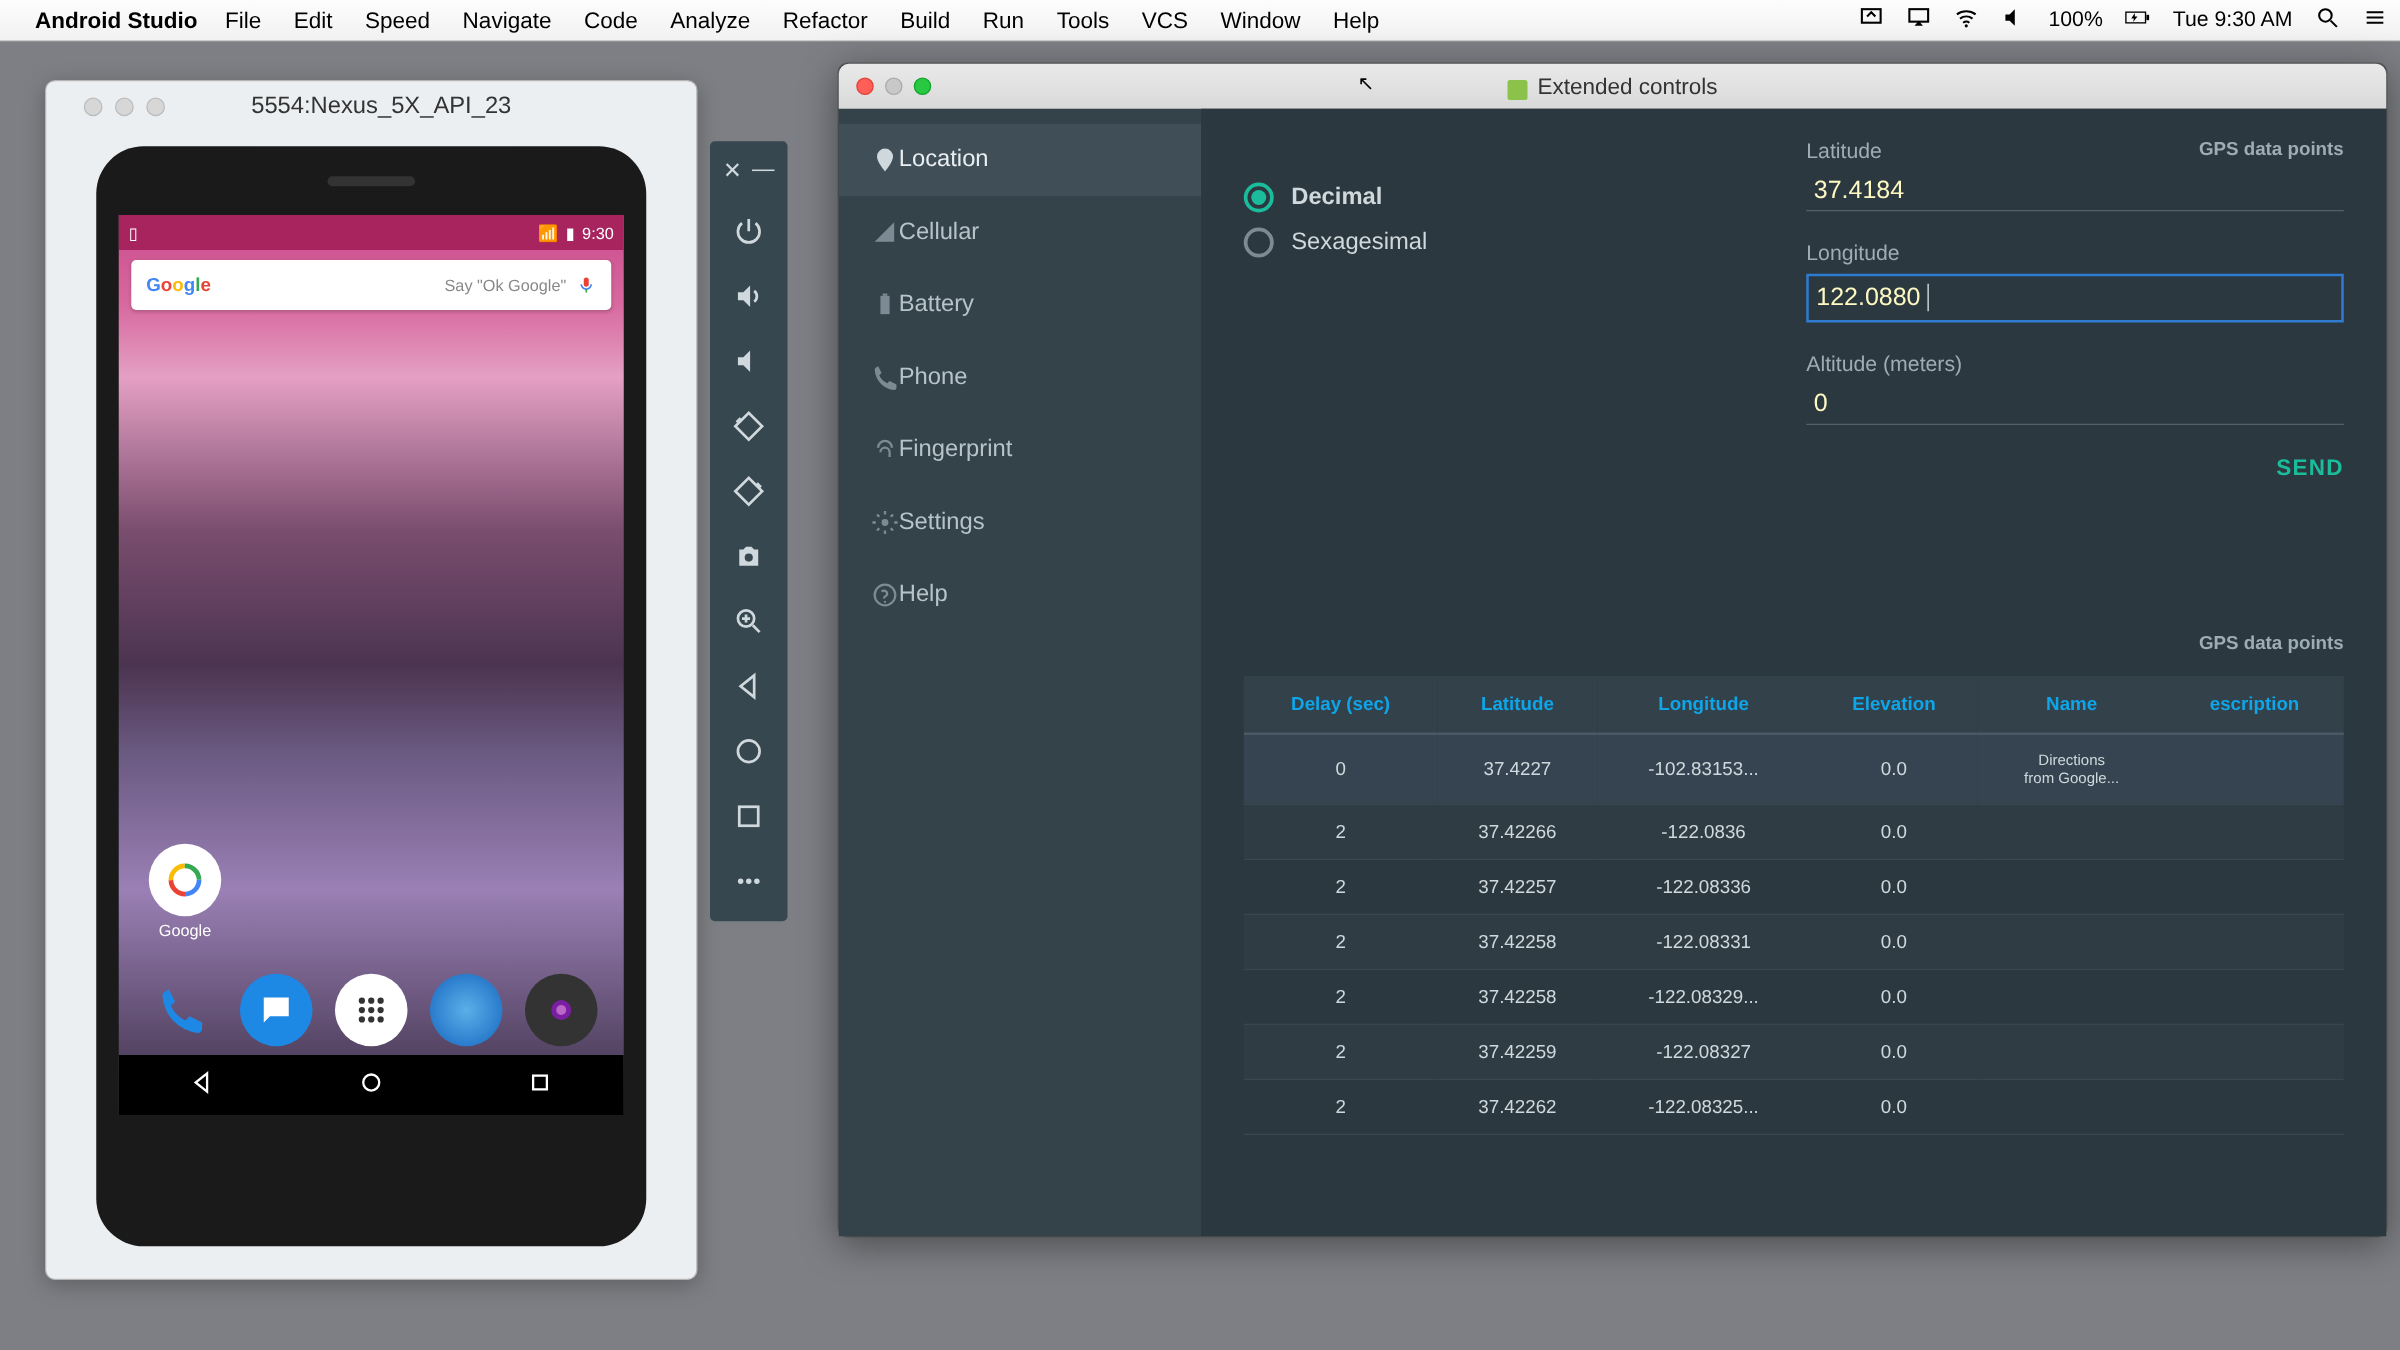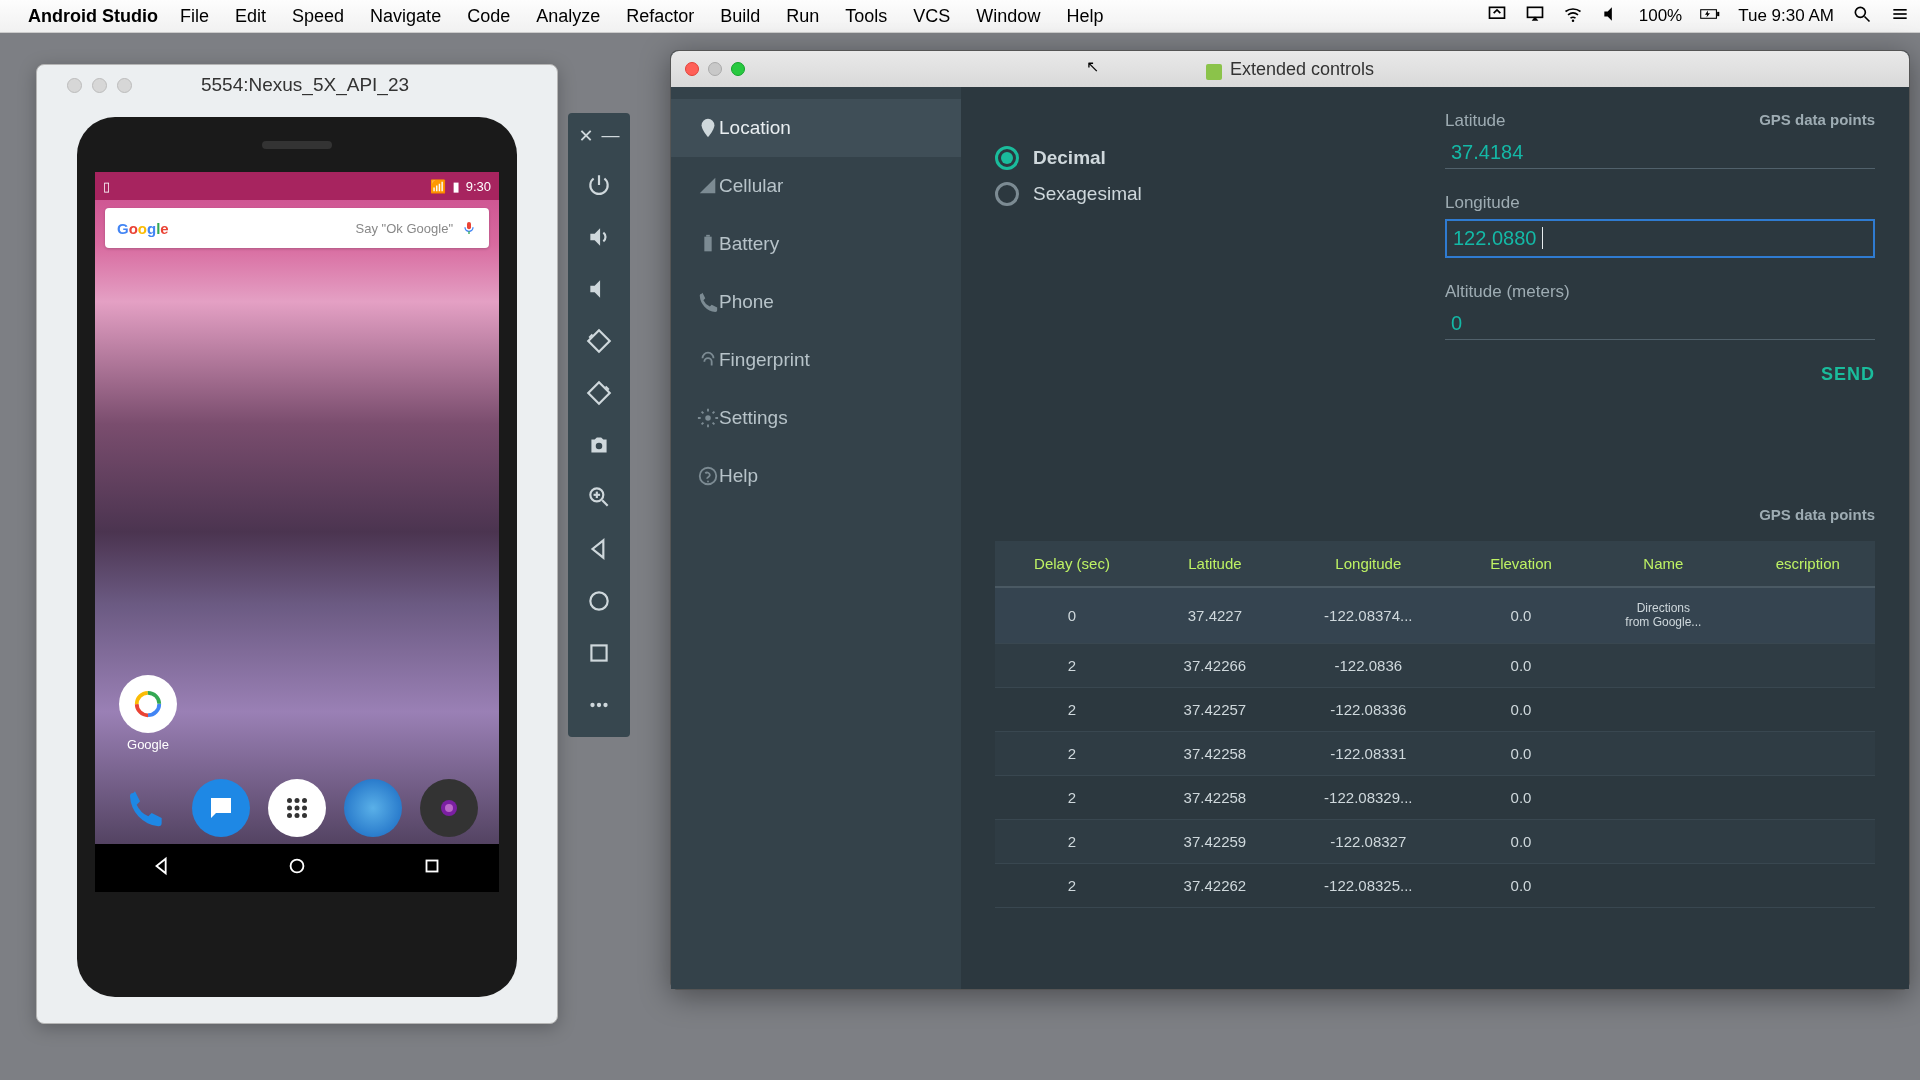--- a/index.html
+++ b/index.html
@@ -61,29 +61,29 @@
 
 .ext-main { flex:1; background:#2c383f; padding:24px 34px; color:#cfd8dc; position:relative; }
 .sec-label { font-size:15px; color:#9eacb3; margin-bottom:18px; font-weight:600;text-align:right; }
 .radio-row { display:flex; align-items:center; gap:14px; margin:12px 0; font-size:19px; }
 .radio-outer { width:24px; height:24px; border:3px solid #7c8b93; border-radius:50%; display:flex; align-items:center; justify-content:center;}
 .radio-outer.sel { border-color:#1abc9c; }
 .radio-outer.sel:after { content:""; width:12px; height:12px; background:#1abc9c; border-radius:50%; }
 .coord-col { position:absolute; top:24px; right:34px; width:430px; }
 .fld { margin-bottom:24px; }
 .fld label { display:block; color:#9eacb3; font-size:17px; margin-bottom:6px; }
-.fld .val { font-size:20px; color:#14b8a6; padding:4px 6px; border-bottom:1px solid #51616b; }
+.fld .val { font-size:20px; color:#fef9c3; padding:4px 6px; border-bottom:1px solid #51616b; }
 .fld .val.focus { border:2px solid #2f7bd1; background:#2c383f; padding:6px; }
 .txt-cursor { border-right:1px solid #e8edef; animation:blink 1s infinite; }
 @keyframes blink {50%{border-color:transparent}}
 .send-btn { text-align:right; color:#1abc9c; font-weight:700; font-size:18px; letter-spacing:1px; margin-top:4px; cursor:pointer;}
 
 .tbl-wrap { margin-top:300px; }
 .tbl { width:100%; border-collapse:collapse; font-size:15px; }
-.tbl th { color:#bef264; font-weight:400; padding:14px 8px; text-align:center; background:#33414a; border-bottom:2px solid #4a5963;}
+.tbl th { color:#0ea5e9; font-weight:700; padding:14px 8px; text-align:center; background:#33414a; border-bottom:2px solid #4a5963;}
 .tbl td { color:#cfd8dc; padding:13px 8px; text-align:center; border-bottom:1px solid #394750; }
 .tbl tr:nth-child(even) td { background:#2f3c44; }
 .tbl tbody tr:first-child td{ background:#354450; }
 
 .play-row { position:absolute; bottom:20px; left:34px; right:34px; display:flex; align-items:center; }
 .play-btn svg { width:26px; height:26px; fill:#1abc9c; }
 .speed-sel { margin-left:120px; display:flex; align-items:center; gap:40px; font-size:19px; color:#cfd8dc; border-bottom:1px solid #51616b; padding:6px 8px;}
 .speed-sel .chev { color:#8a99a0; }
 .load-btn { margin-left:auto; color:#1abc9c; font-weight:700; font-size:17px; letter-spacing:.5px; cursor:pointer;}
 </style>
@@ -397,21 +397,21 @@
             <th>Longitude</th>
             <th>Elevation</th>
             <th>Name</th>
             <th>escription</th>
           </tr>
             </thead>
           <tbody id="gps-rows">
               <tr>
                 <td>0</td>
                 <td>37.4227</td>
-                <td>-122.08374...</td>
+                <td>-102.83153...</td>
                 <td>0.0</td>
                 <td style="font-size: 12px; line-height: 1.2;">Directions <br>from Google...</td>
                 <td></td>
               </tr>
               <tr>
                 <td>2</td>
                 <td>37.42266</td>
                 <td>-122.0836</td>
                 <td>0.0</td>
                 <td></td>

